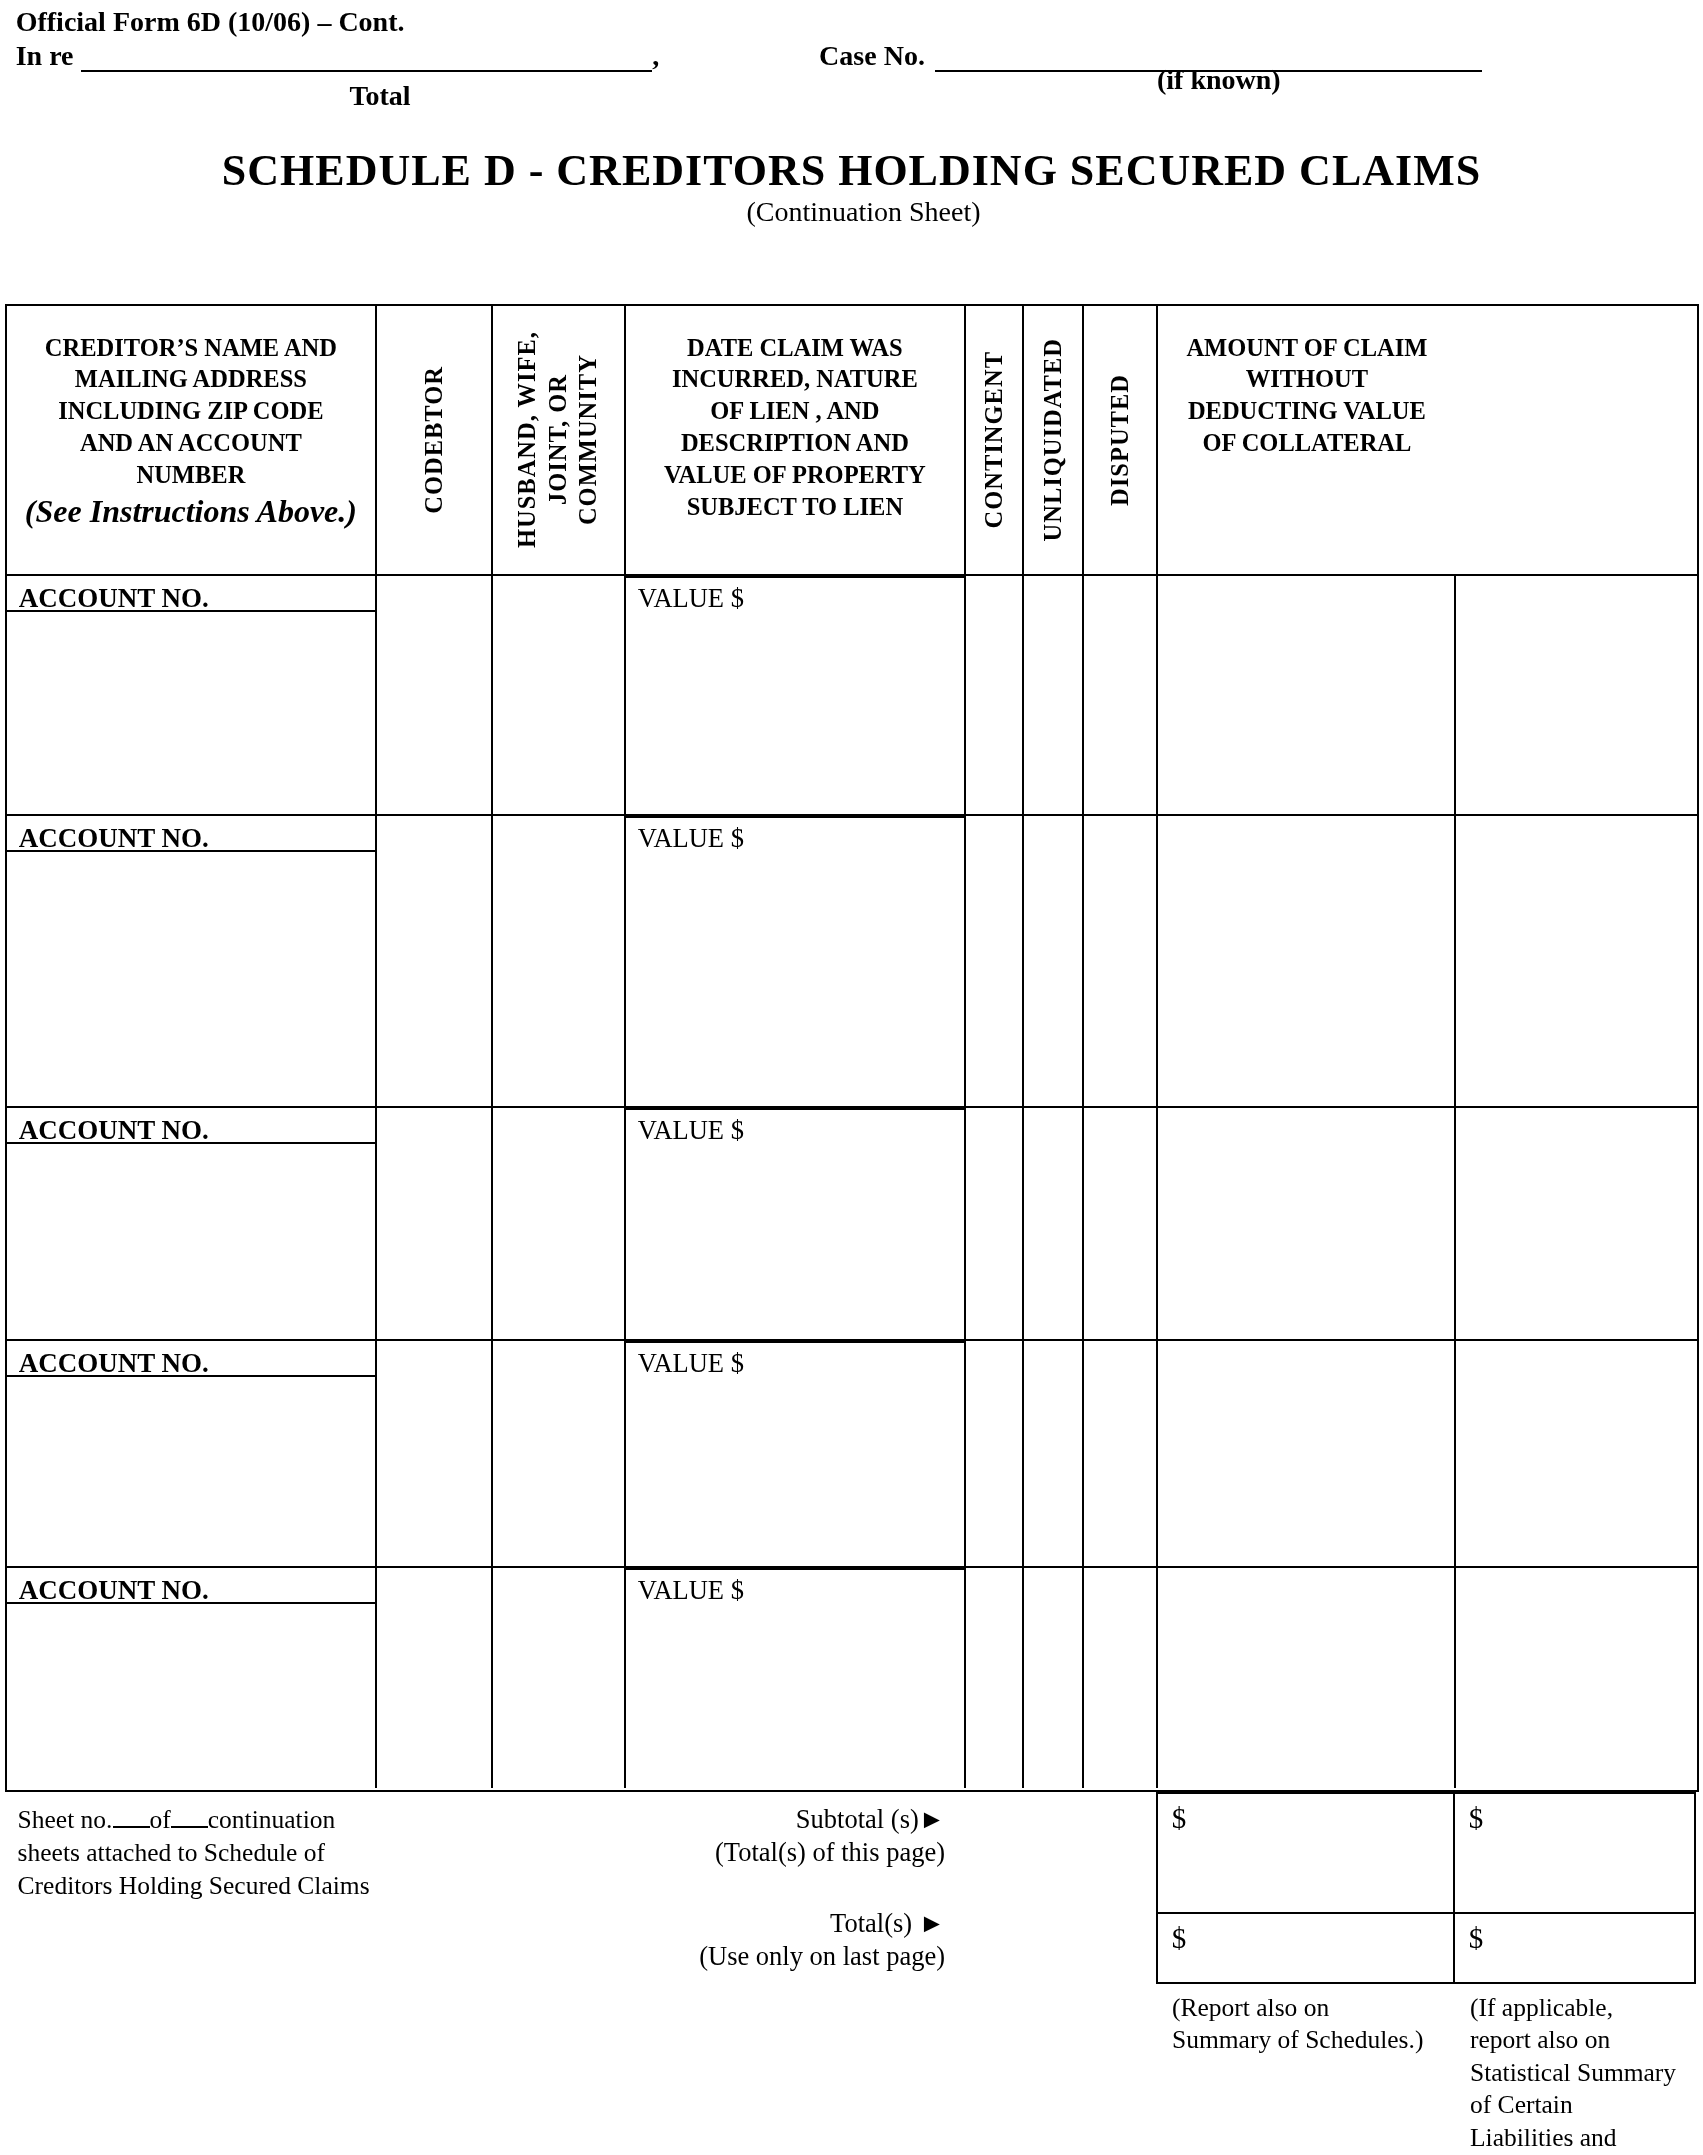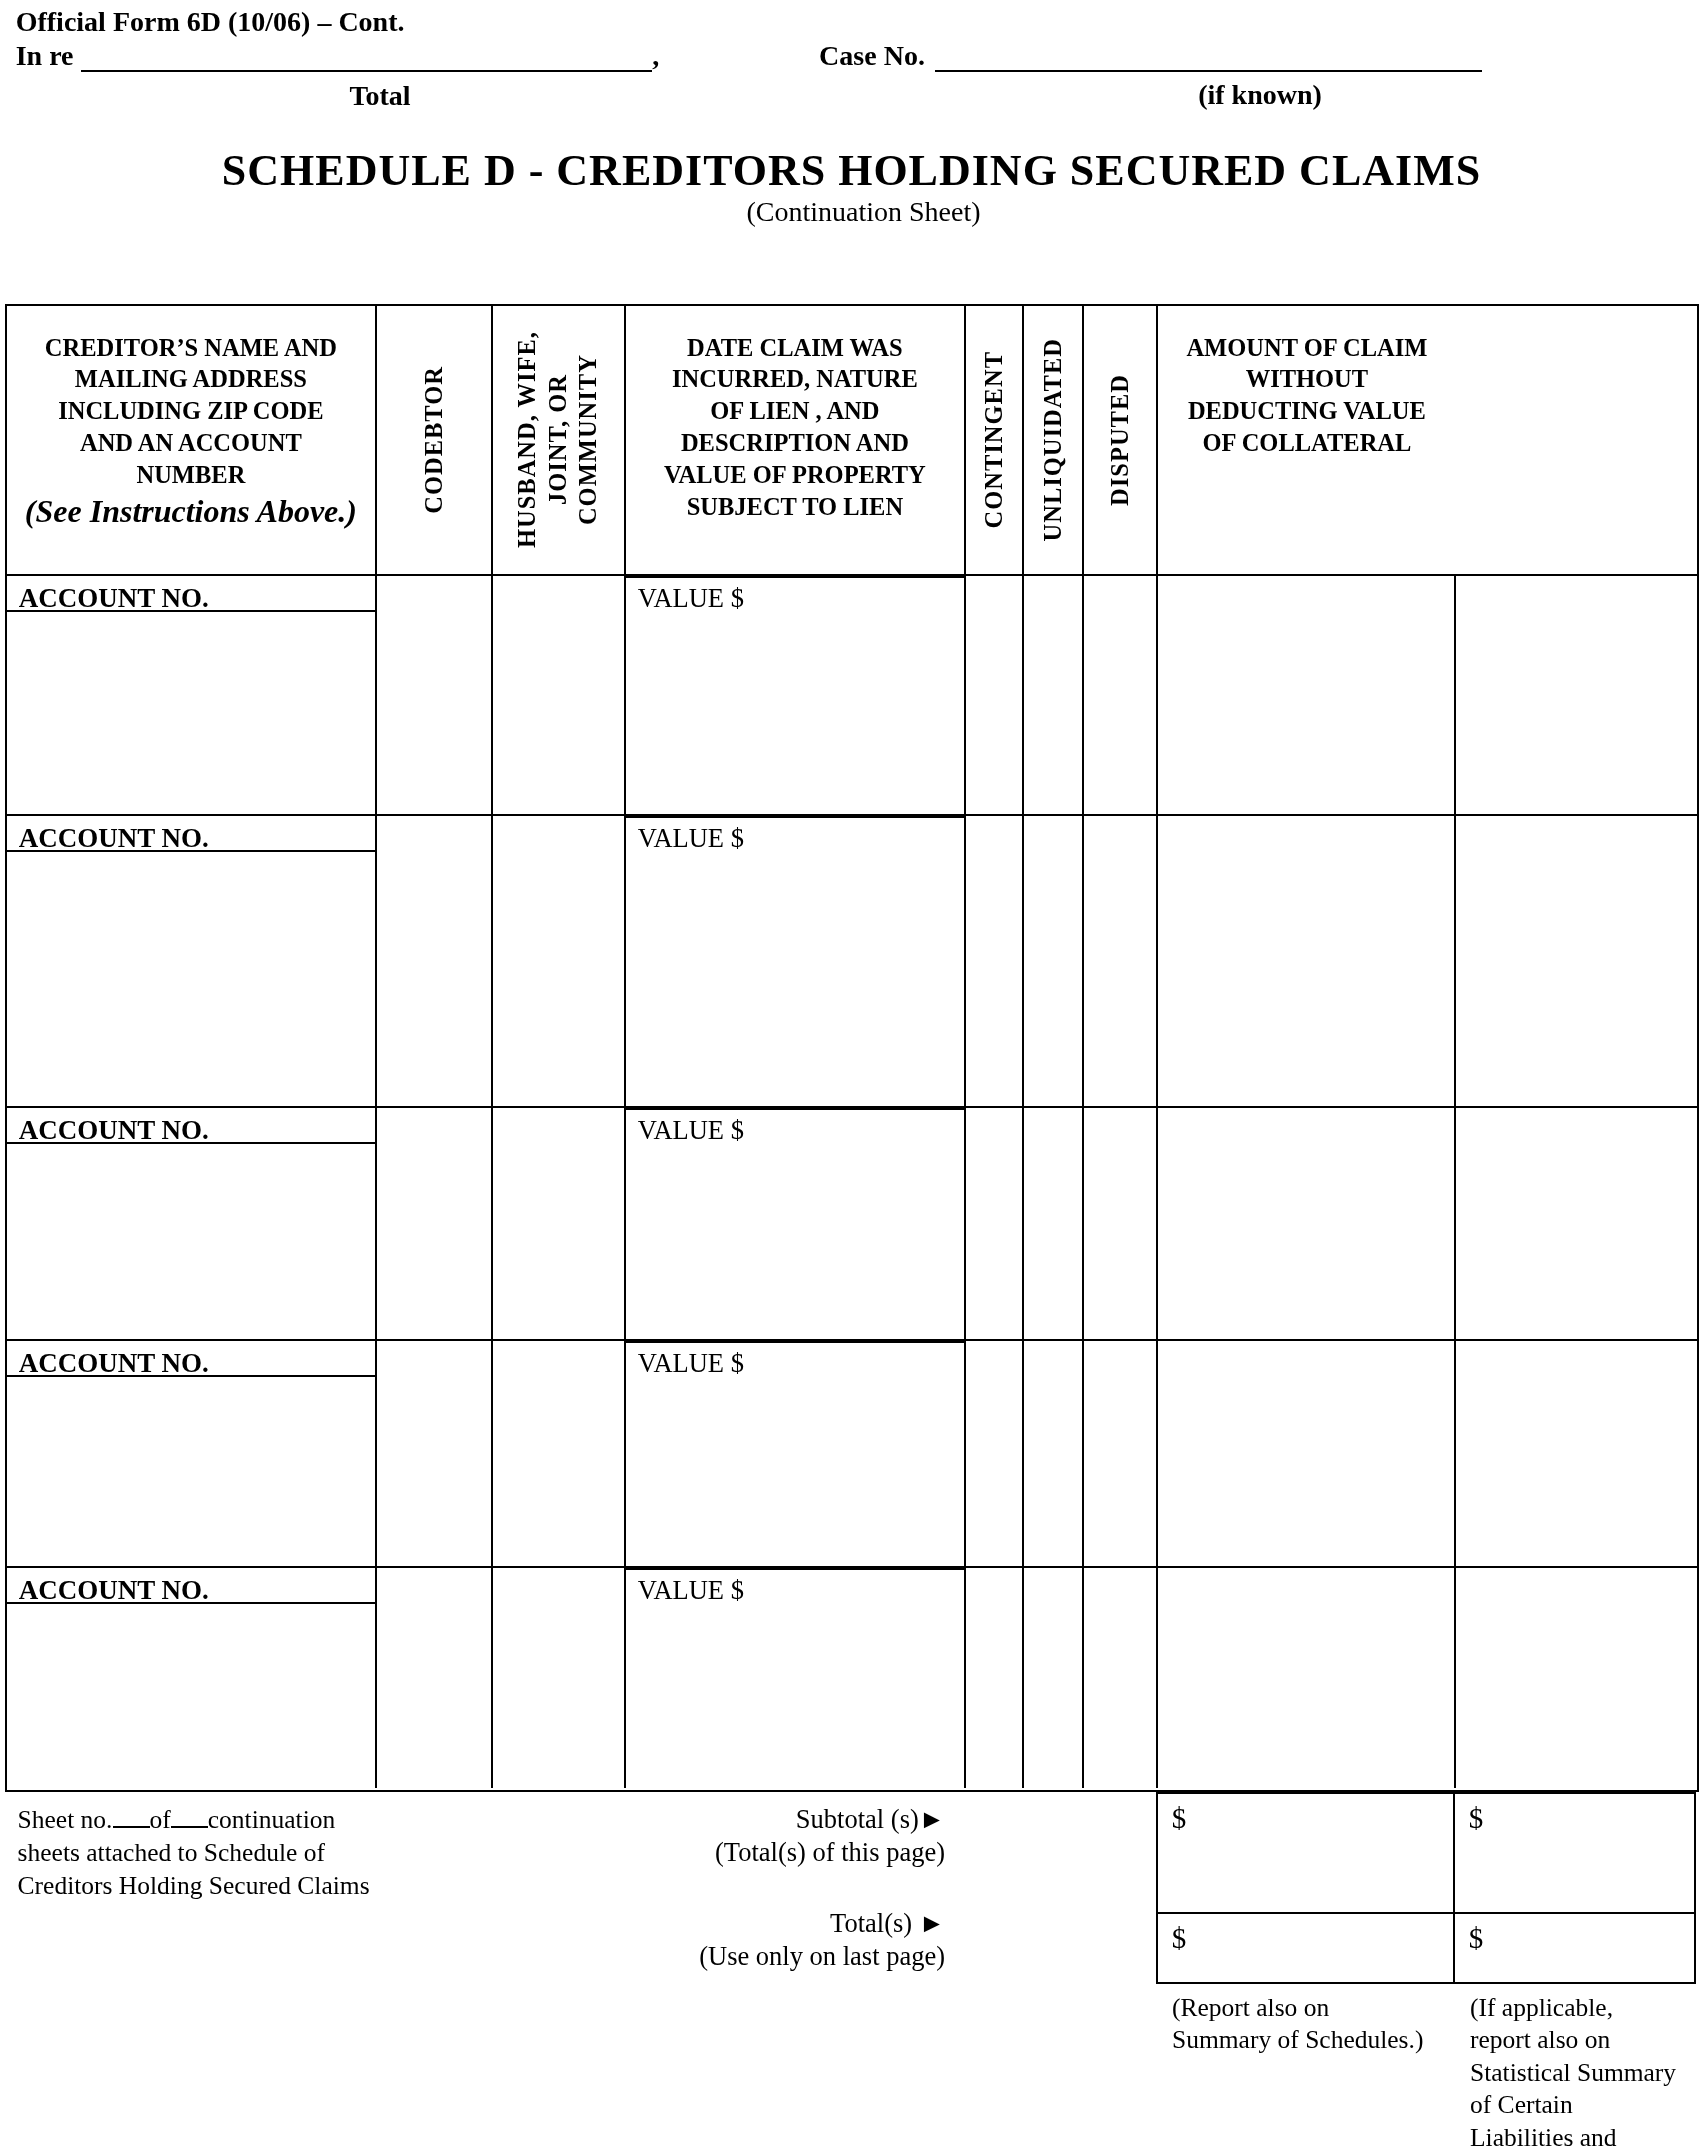--- a/index.html
+++ b/index.html
@@ -16,21 +16,21 @@
   #inre-row{
     left:15.7px;top:37px;width:1666px;display:flex;align-items:flex-end;
     font-size:28px;font-weight:bold;
   }
   .fill{border-bottom:2.9px solid #000;height:33px;}
   #inre-fill{width:571px;margin-left:7.8px;}
   #caseno-fill{width:547px;margin-left:9.8px;}
   #inre-comma{width:9.8px;}
   #inre-gap{width:157px;}
   #debtor-label{left:282px;top:80px;width:196px;text-align:center;font-size:28px;font-weight:bold;}
-  #ifknown-label{left:1157px;top:79px;width:206px;text-align:center;font-size:28px;font-weight:bold;}
+  #ifknown-label{left:1157px;top:64px;width:206px;font-size:28px;font-weight:bold;}
   #page-title{left:0;top:145px;width:1703px;text-align:center;font-size:44px;font-weight:bold;letter-spacing:1px;}
   #page-subtitle{left:0;top:196px;width:1703px;text-align:center;font-size:28px;margin-left:12px;}
 
   
   #grid{
     left:4.9px;top:304px;width:1694px;height:1488px;
     border:2.9px solid #000;box-sizing:border-box;
   }
   .row{display:grid;grid-template-columns:370px 116px 133px 340px 58px 60px 74px 298px 1fr;
        border-bottom:2.9px solid #000;box-sizing:border-box;}

